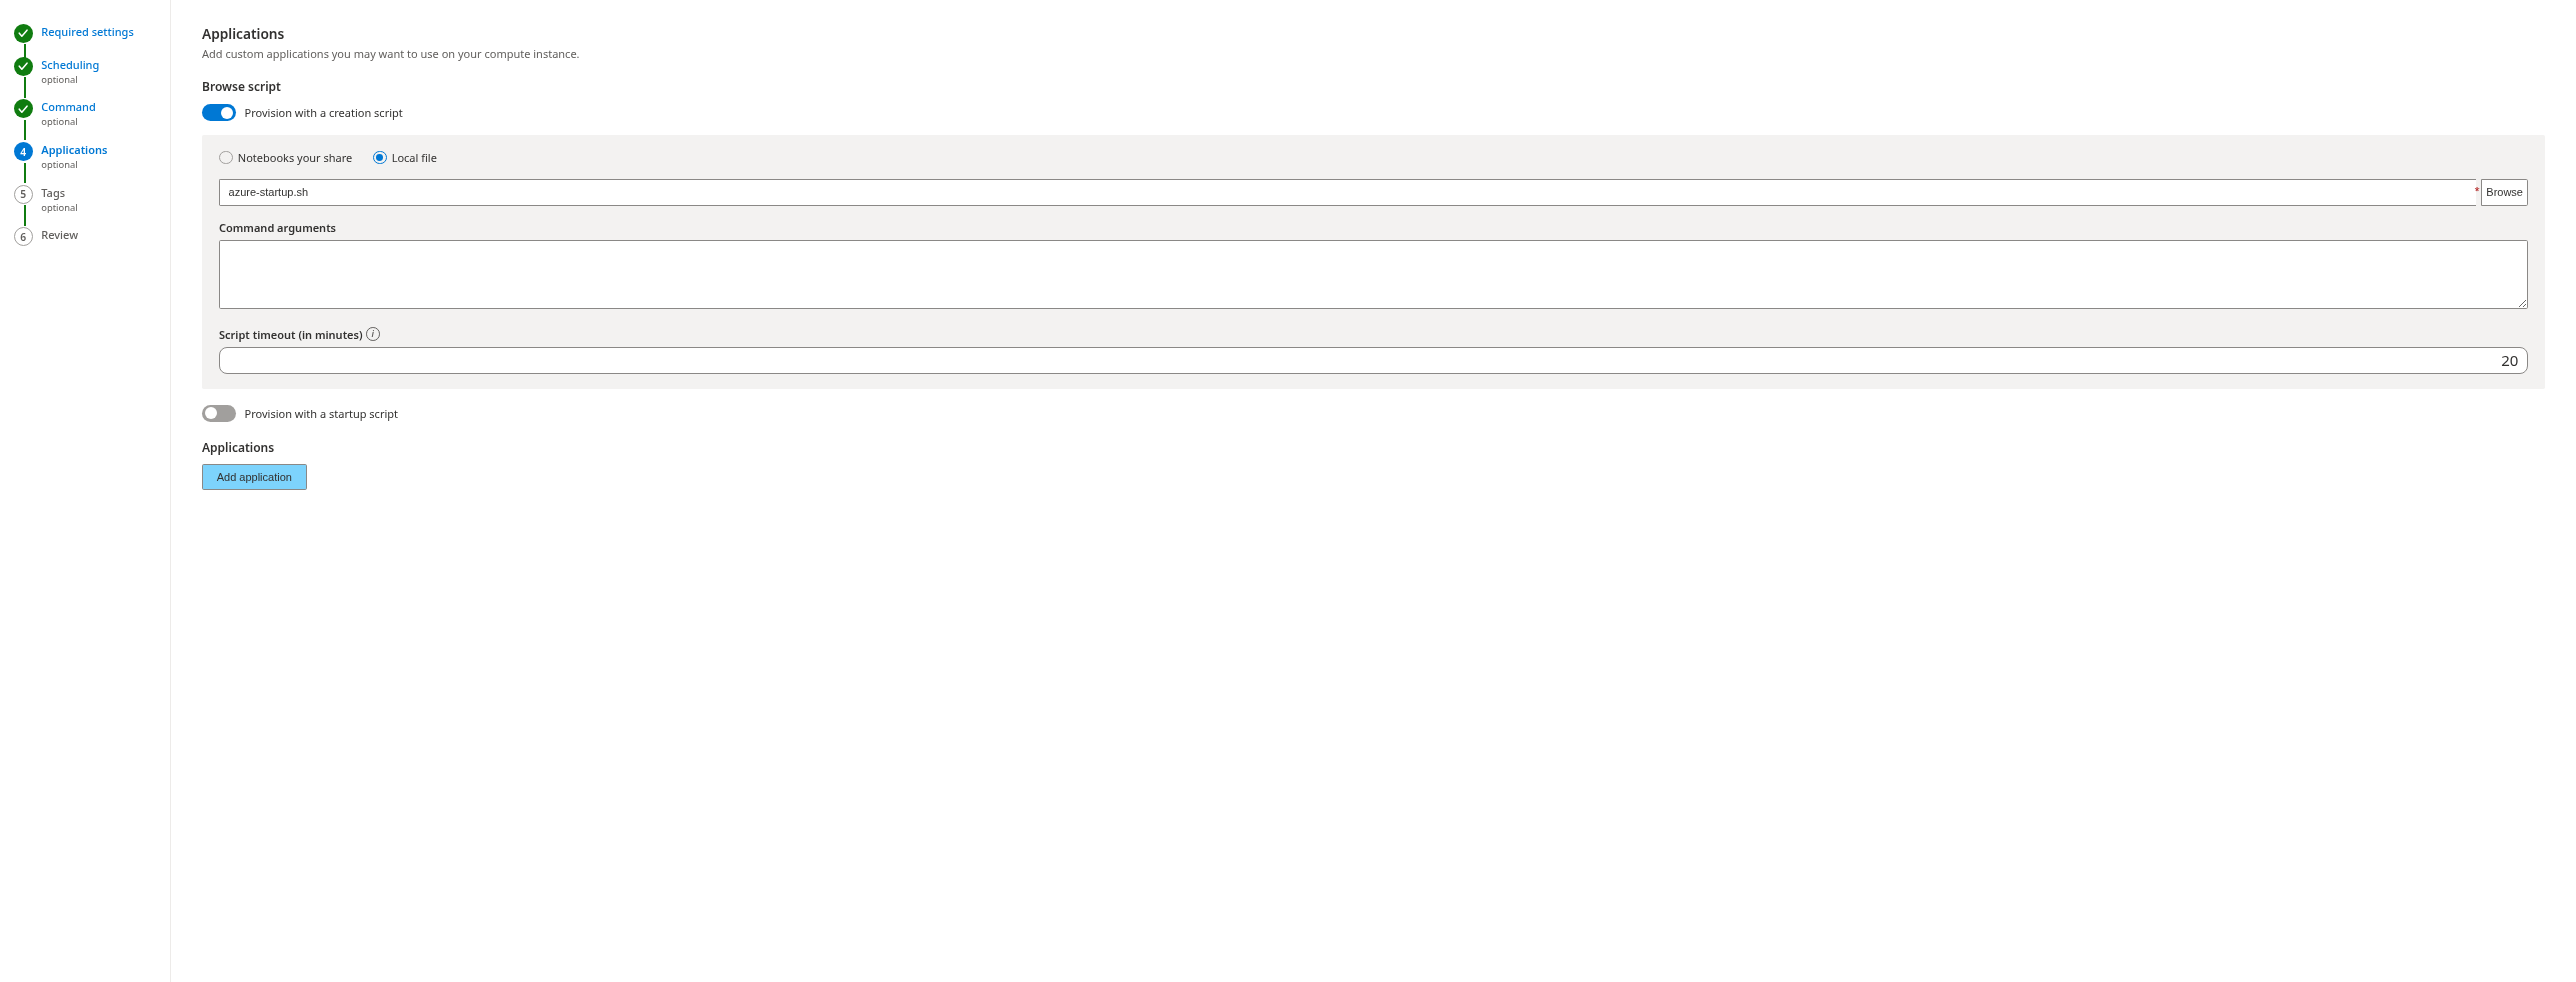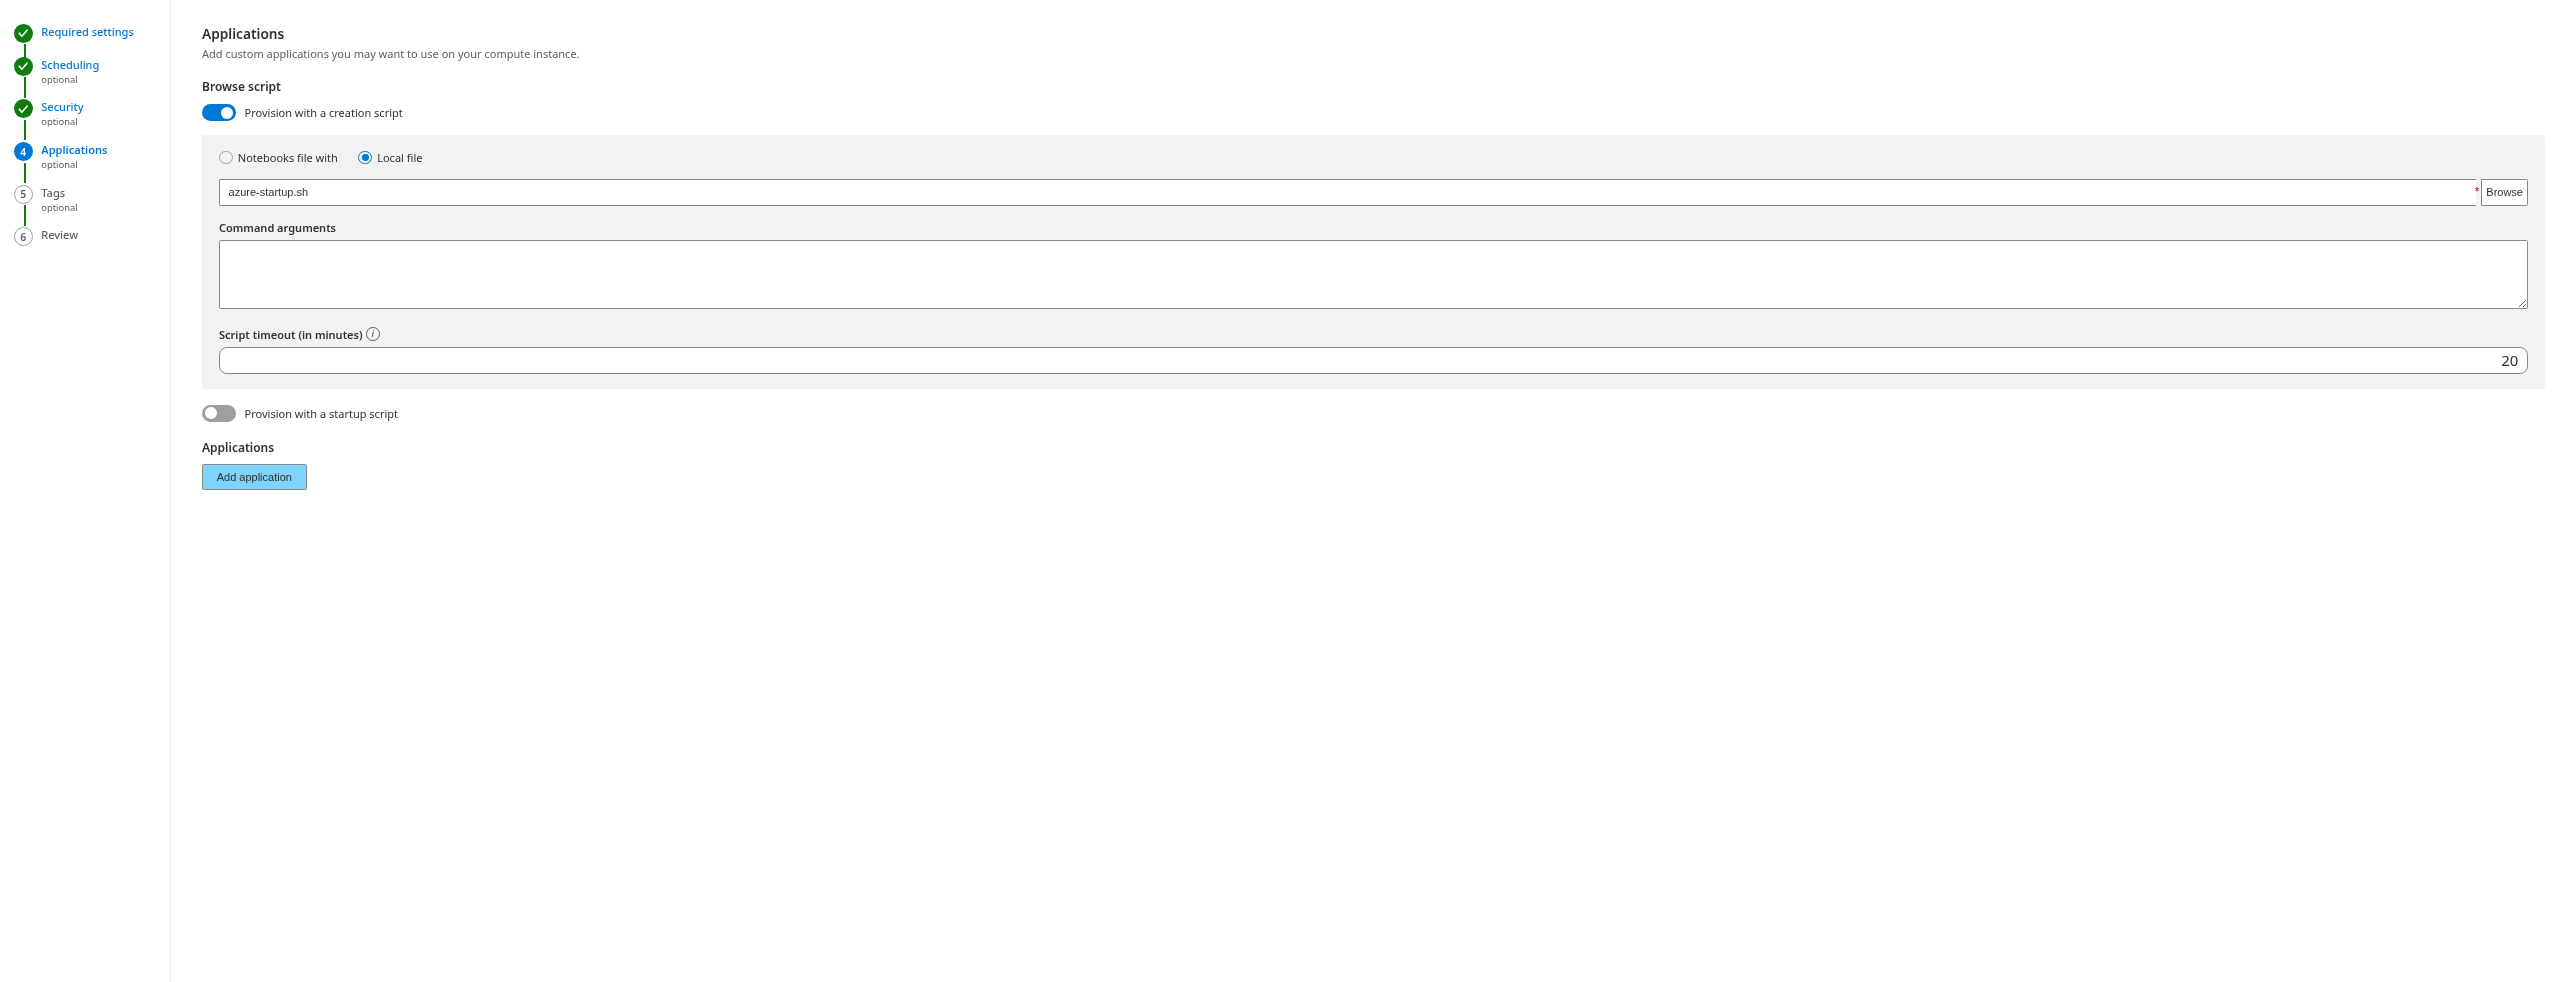--- a/index.html
+++ b/index.html
@@ -369,21 +369,21 @@
         <div class="connector-line"></div>
       </div>
 
       <div class="sidebar-item">
         <div class="step-icon completed">
           <svg class="check-svg" viewBox="0 0 12 12">
             <polyline points="1.5,6 4.5,9.5 10.5,2.5" fill="none" stroke="#fff" stroke-width="1.8" stroke-linecap="round" stroke-linejoin="round"></polyline>
           </svg>
         </div>
         <div class="step-label">
-          <span class="step-name">Security</span>
+          <span class="step-name">Command</span>
           <span class="step-sub">optional</span>
         </div>
         <div class="connector-line"></div>
       </div>
 
       <div class="sidebar-item">
         <div class="step-icon active">
           <span>4</span>
         </div>
         <div class="step-label">
@@ -427,21 +427,21 @@
           </div>
         </div>
         <span class="toggle-label">Provision with a creation script</span>
       </div>
 
       <div class="grey-box">
         
         <div class="radio-group">
           <label class="radio-item">
             <div class="radio-circle"></div>
-            <span class="radio-text">Notebooks file with</span>
+            <span class="radio-text">Notebooks your share</span>
           </label>
           <label class="radio-item">
             <div class="radio-circle selected">
               <div class="radio-dot"></div>
             </div>
             <span class="radio-text">Local file</span>
           </label>
         </div>
 
         

